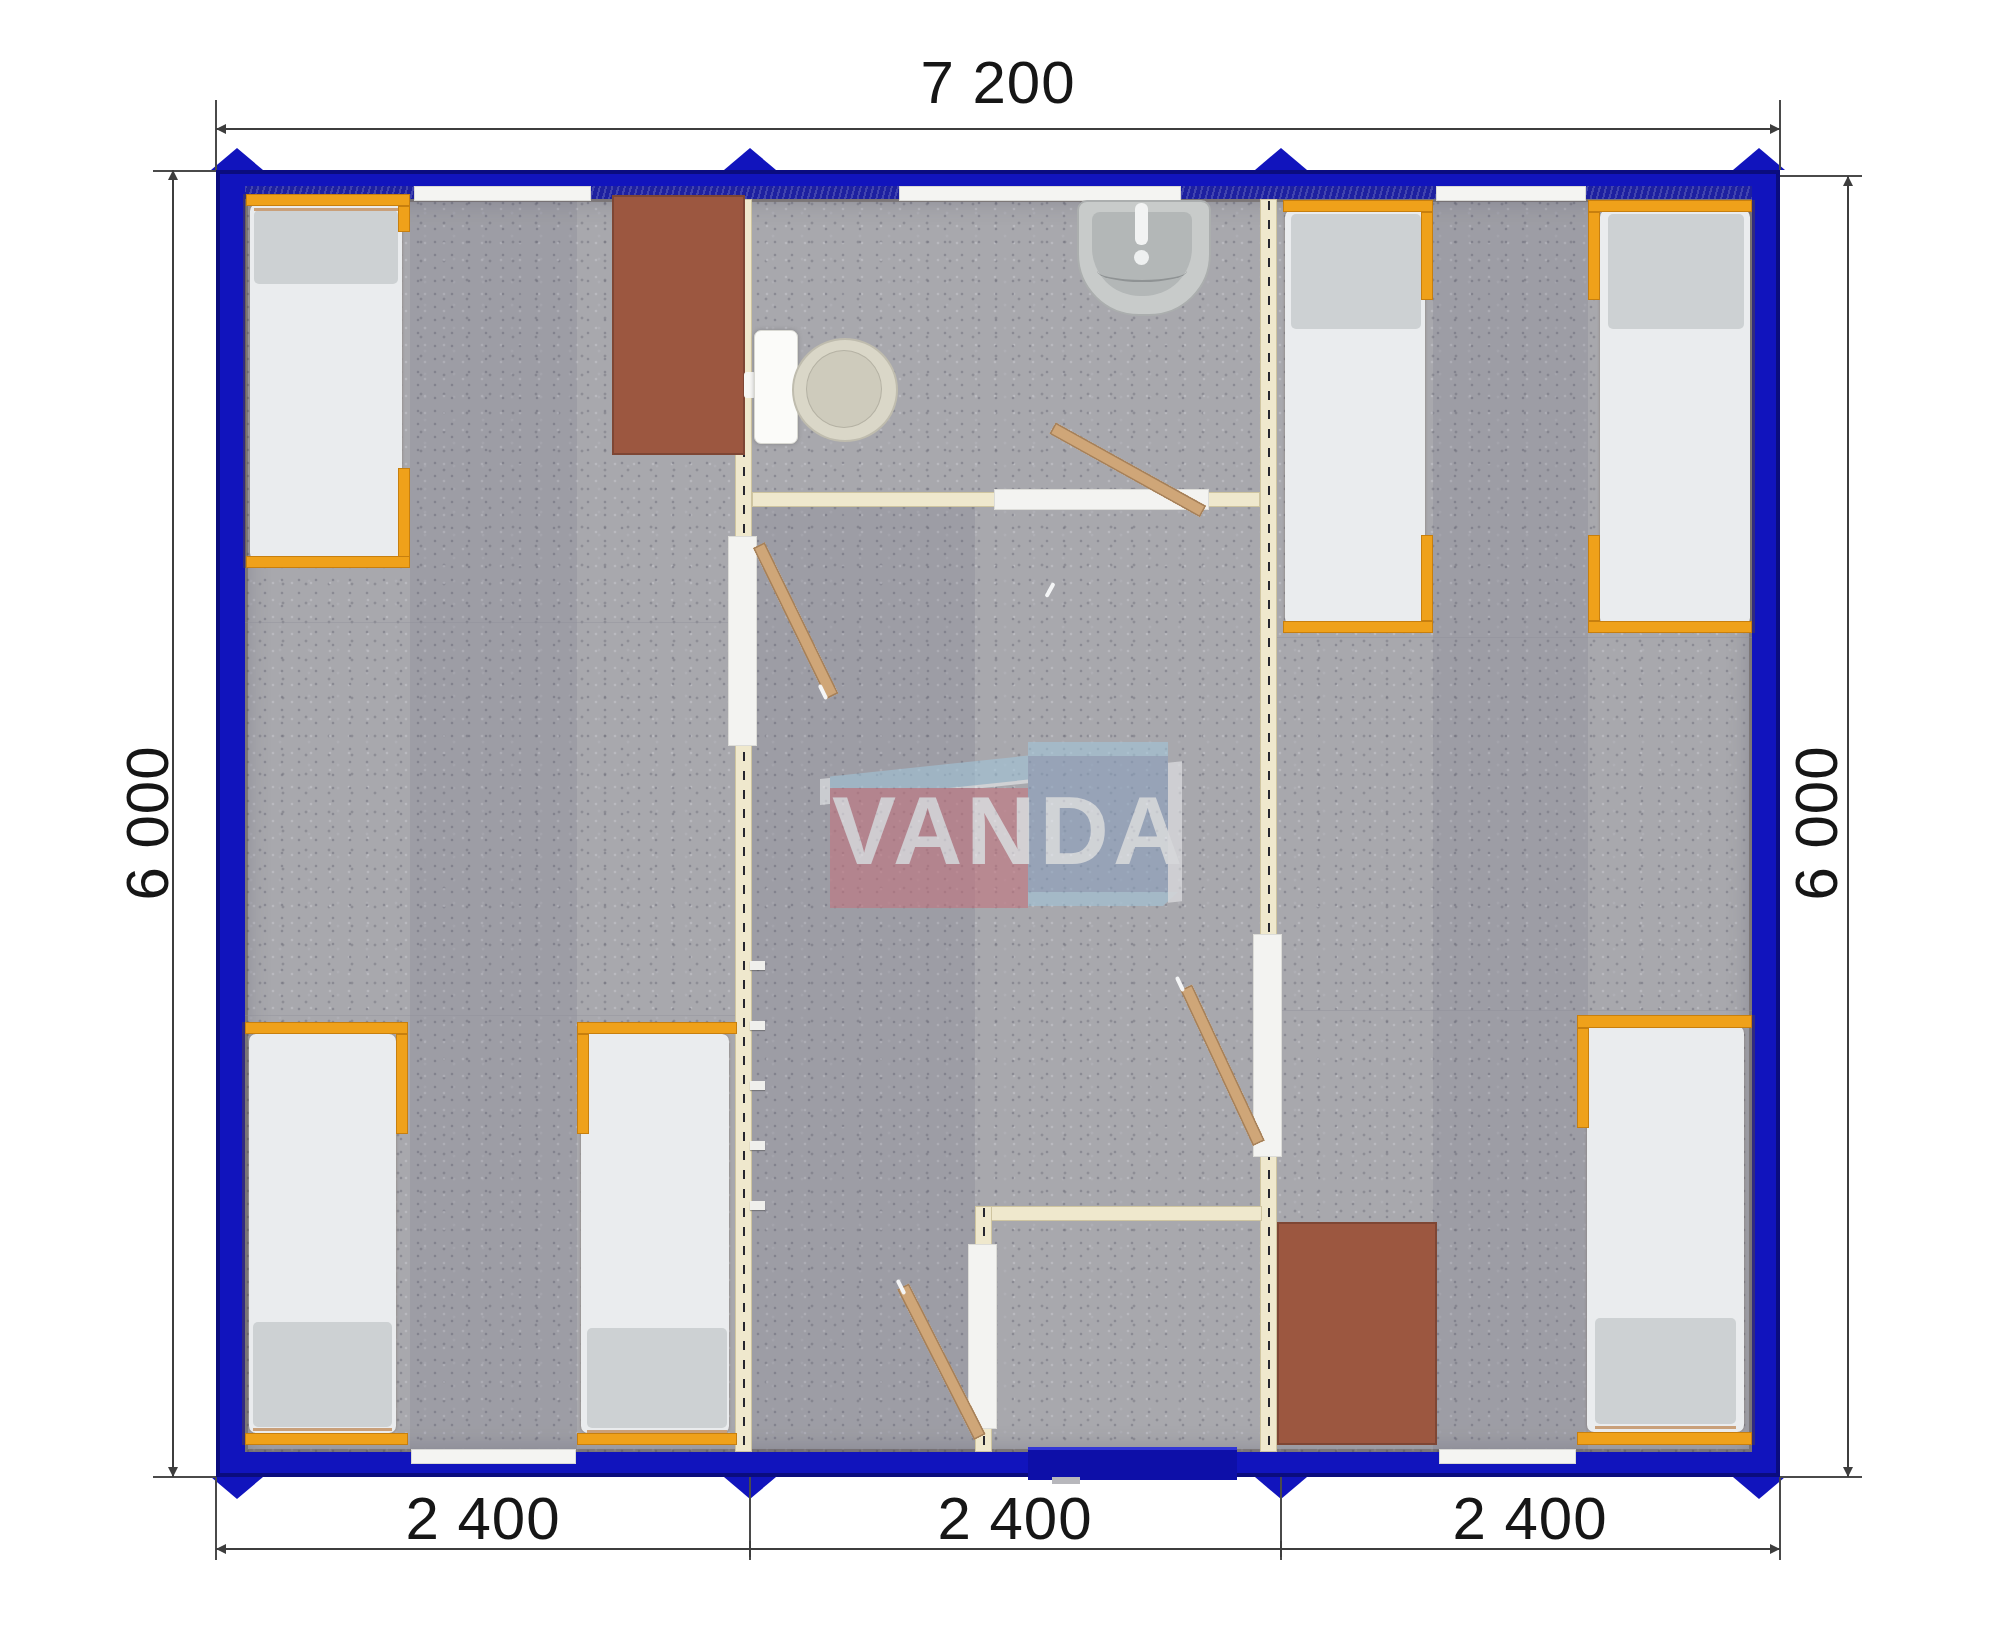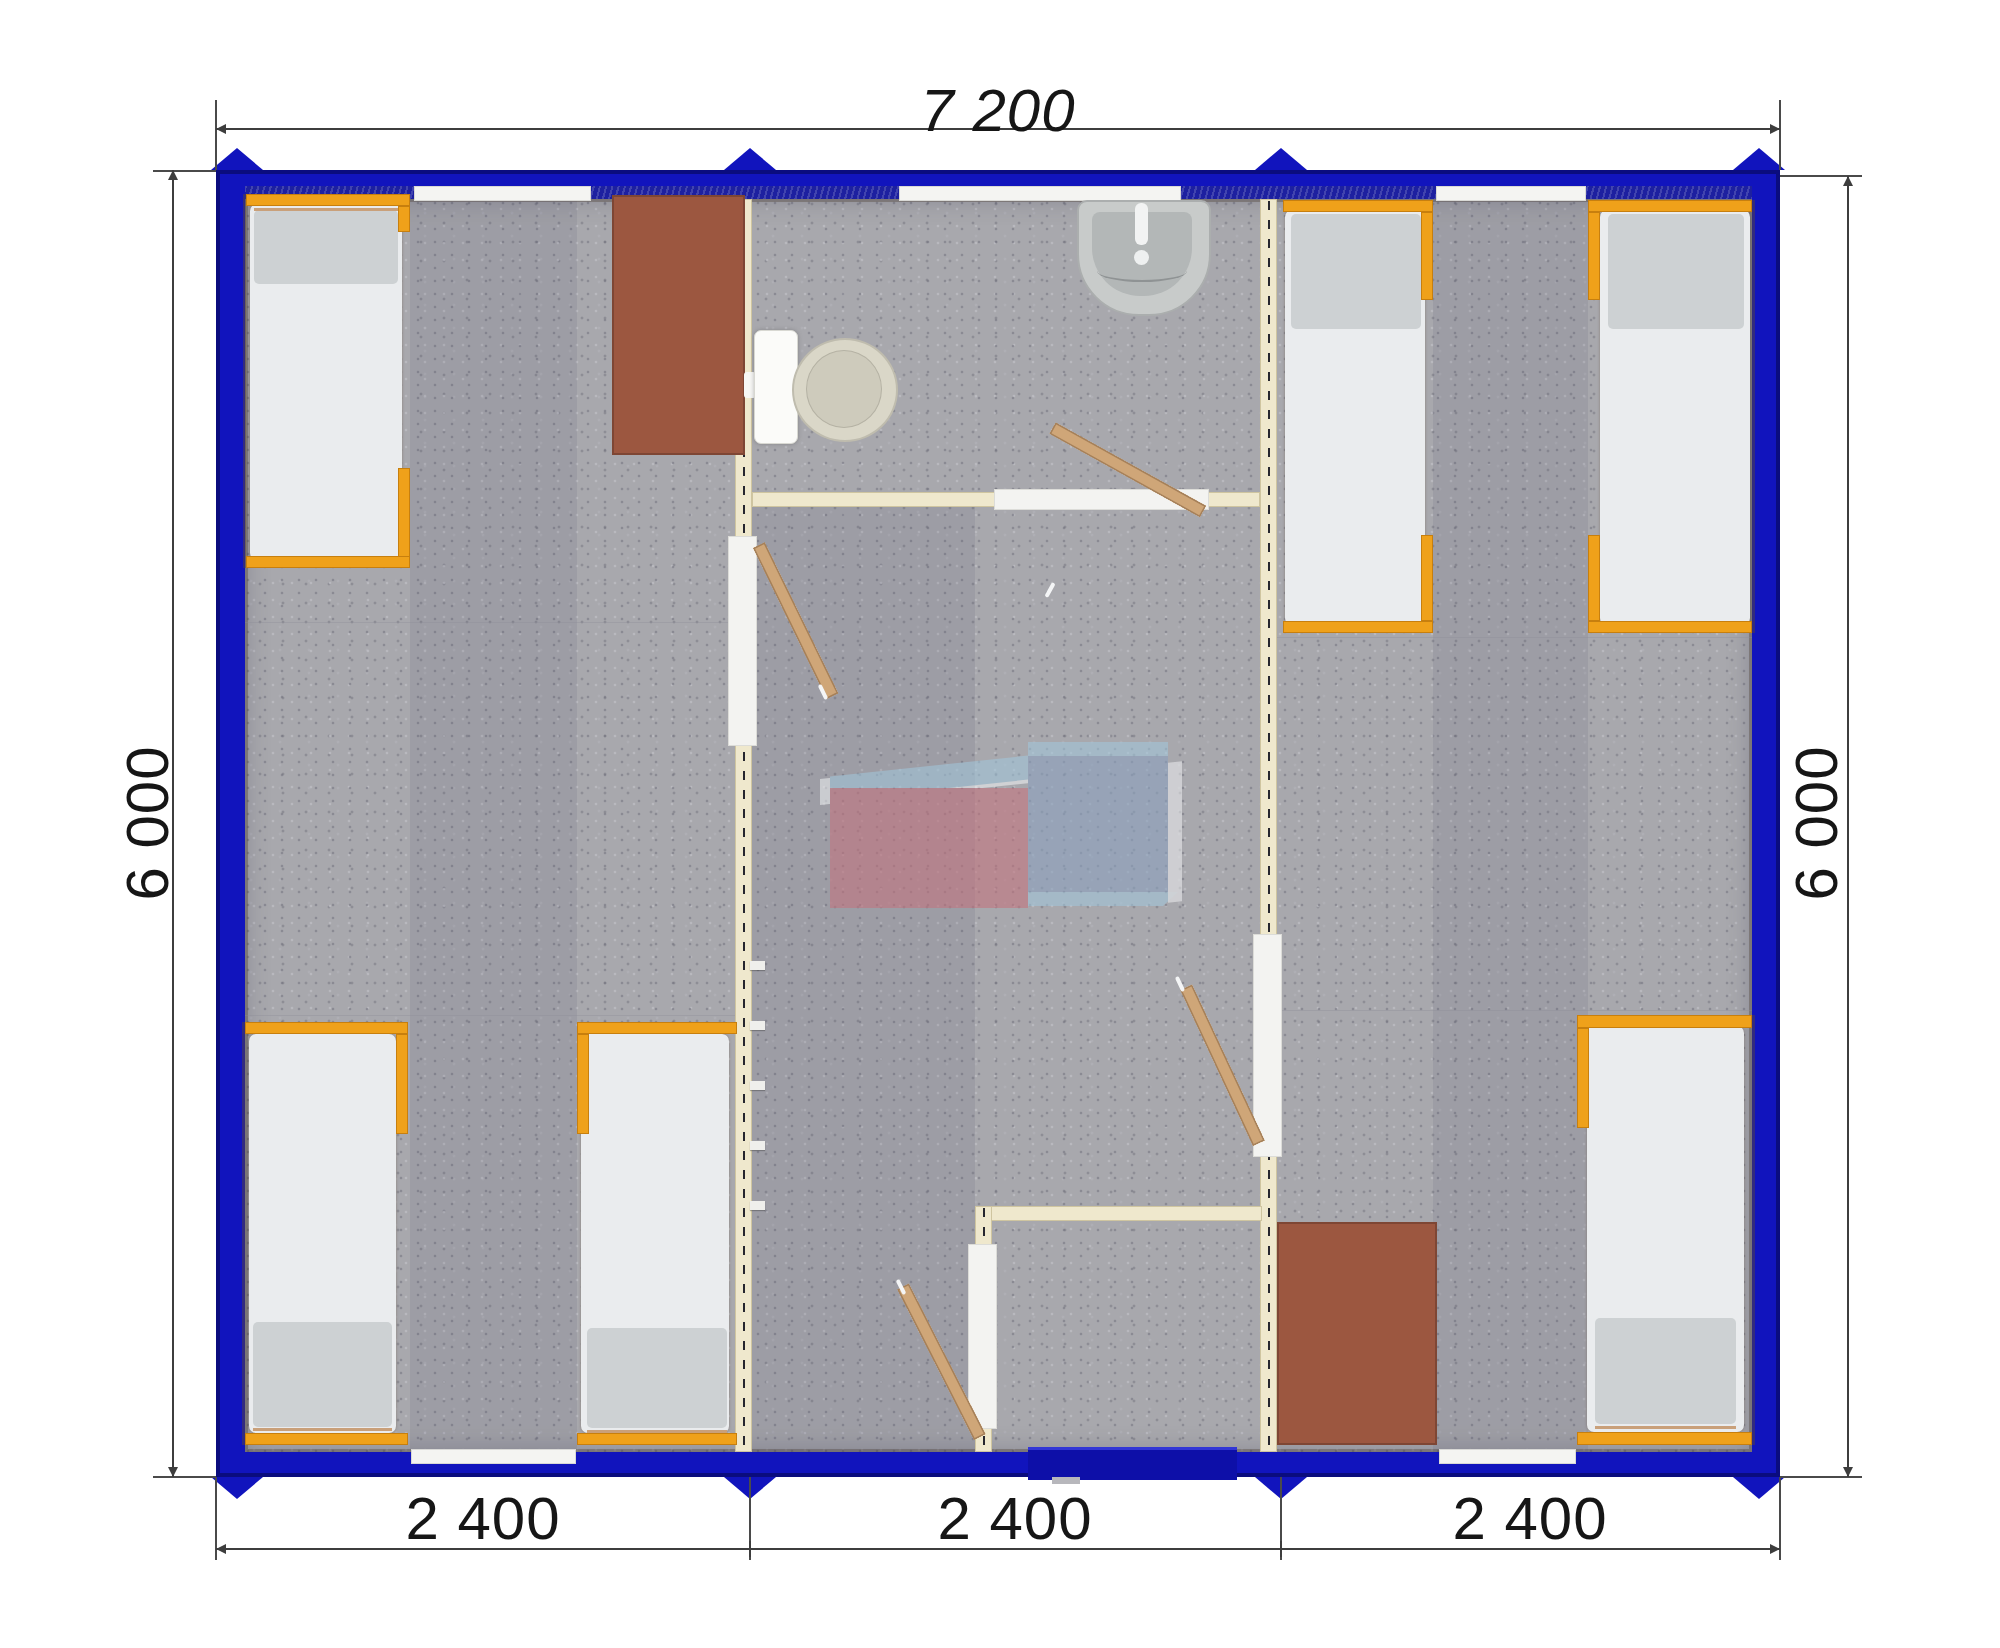--- a/index.html
+++ b/index.html
@@ -205,28 +205,29 @@
   </div>
 
   <div class="abs logo" style="left:812px;top:742px;width:378px;height:166px;">
     <div class="abs" style="left:8px;top:26px;width:210px;height:26px;background:rgba(244,246,247,.9);transform:skewY(-6deg);"></div>
     <div class="abs" style="left:18px;top:24px;width:198px;height:24px;background:var(--logo-lightblue);transform:skewY(-6deg);"></div>
     <div class="abs" style="left:18px;top:46px;width:198px;height:120px;background:var(--logo-red);"></div>
     <div class="abs" style="left:216px;top:0;width:140px;height:16px;background:var(--logo-lightblue);"></div>
     <div class="abs" style="left:216px;top:14px;width:140px;height:136px;background:var(--logo-blue);"></div>
     <div class="abs" style="left:216px;top:150px;width:150px;height:14px;background:var(--logo-lightblue);clip-path:polygon(0 0,100% 0,90% 100%,0 100%);"></div>
     <div class="abs" style="left:356px;top:20px;width:14px;height:140px;background:rgba(244,246,247,.85);transform:skewY(-6deg);"></div>
+    <div class="logo-text">VANDA</div>
   </div>
 
   <div class="abs ext" style="left:215px;top:100px;width:2px;height:70px;"></div>
   <div class="abs ext" style="left:1779px;top:100px;width:2px;height:70px;"></div>
   <div class="abs dline" style="left:216px;top:128px;width:1564px;height:2px;"></div>
   <div class="abs arrow-l" style="left:216px;top:124px;"></div>
   <div class="abs arrow-r" style="left:1770px;top:124px;"></div>
-  <div class="abs dimtxt" style="left:998px;top:110px;font-style:italic;">7 200</div>
+  <div class="abs dimtxt" style="left:998px;top:82px;">7 200</div>
 
   <div class="abs ext" style="left:153px;top:170px;width:63px;height:2px;"></div>
   <div class="abs ext" style="left:153px;top:1476px;width:63px;height:2px;"></div>
   <div class="abs dline" style="left:172px;top:170px;width:2px;height:1307px;"></div>
   <div class="abs arrow-u" style="left:168px;top:170px;"></div>
   <div class="abs arrow-d" style="left:168px;top:1467px;"></div>
   <div class="abs dimtxt rot" style="left:147px;top:823px;">6 000</div>
 
   <div class="abs ext" style="left:1780px;top:175px;width:82px;height:2px;"></div>
   <div class="abs ext" style="left:1780px;top:1476px;width:82px;height:2px;"></div>

